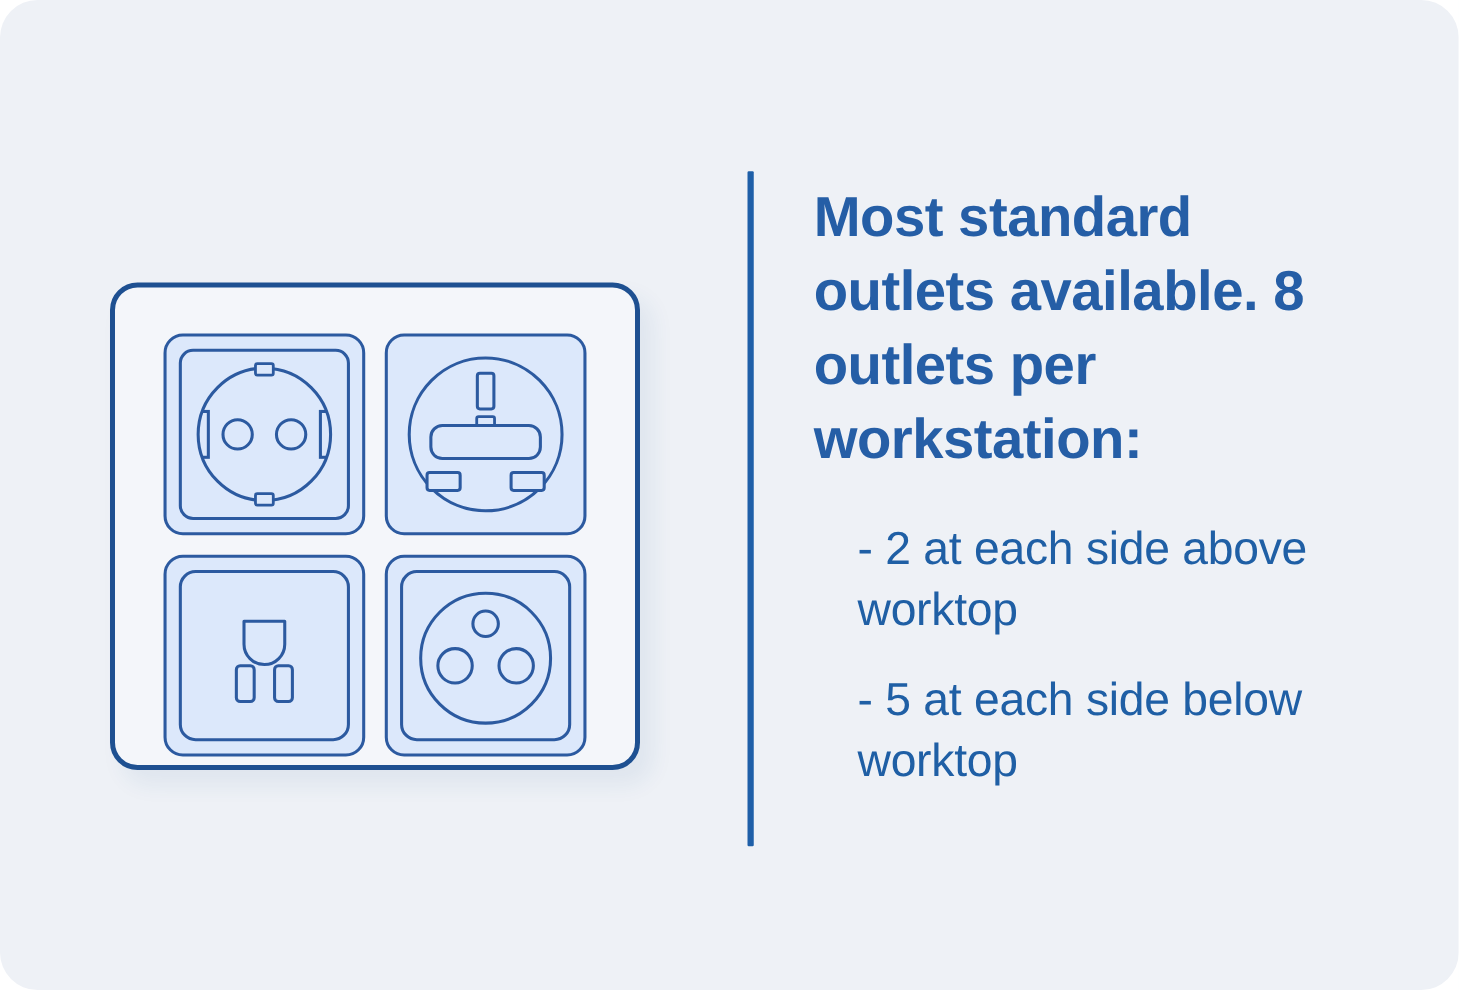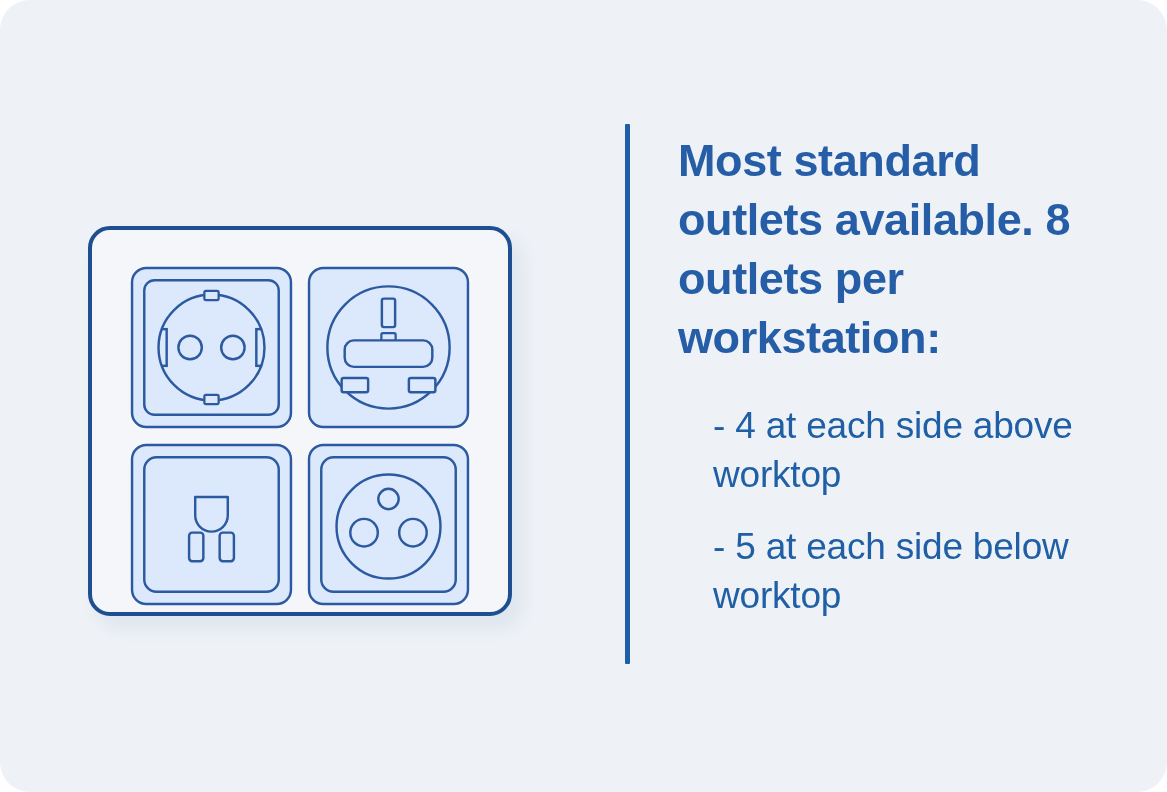--- a/index.html
+++ b/index.html
@@ -61,26 +61,25 @@
     display: block;
     width: 100%;
     height: 100%;
     overflow: visible;
   }
 
   
   .text-col {
     position: absolute;
     left: 598px;
-    top: 124px;
+    top: 137px;
     width: 500px;
     height: 540px;
     display: flex;
     align-items: flex-start;
-    justify-content: flex-end;
   }
 
   .accent-bar {
     width: 5px;
     height: 540px;
     background: #1e5fa8;
     border-radius: 1px;
     flex: 0 0 auto;
   }
 
@@ -182,19 +181,19 @@
 
       </div>
     </div>
   </div>
 
   <div class="text-col">
     <div class="accent-bar"></div>
     <div class="text-body">
       <h1 class="heading">Most standard outlets available. 8 outlets per workstation:</h1>
       <ul class="bullet-list">
-        <li>- 4 at each side above worktop</li>
+        <li>- 2 at each side above worktop</li>
         <li>- 5 at each side below worktop</li>
       </ul>
     </div>
   </div>
 
 </div>
 
 </body></html>

